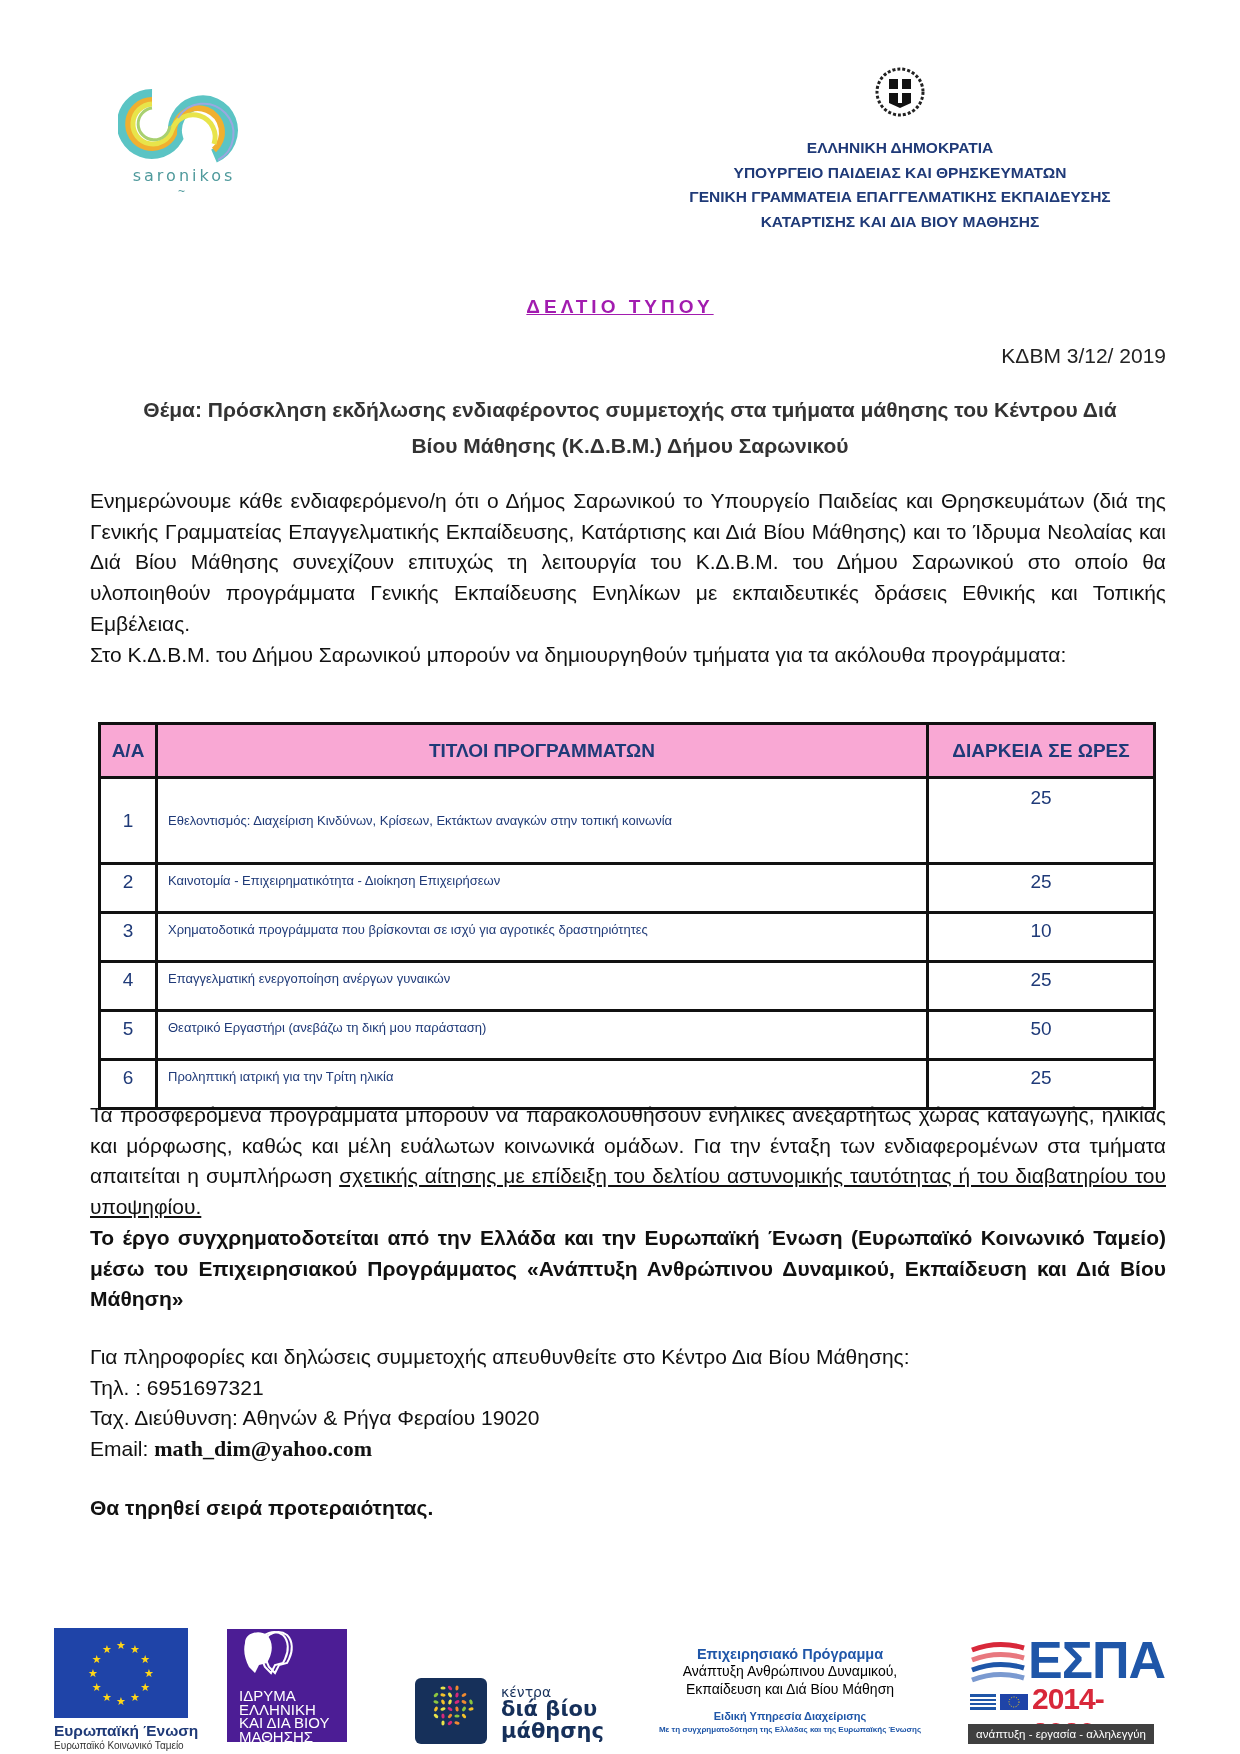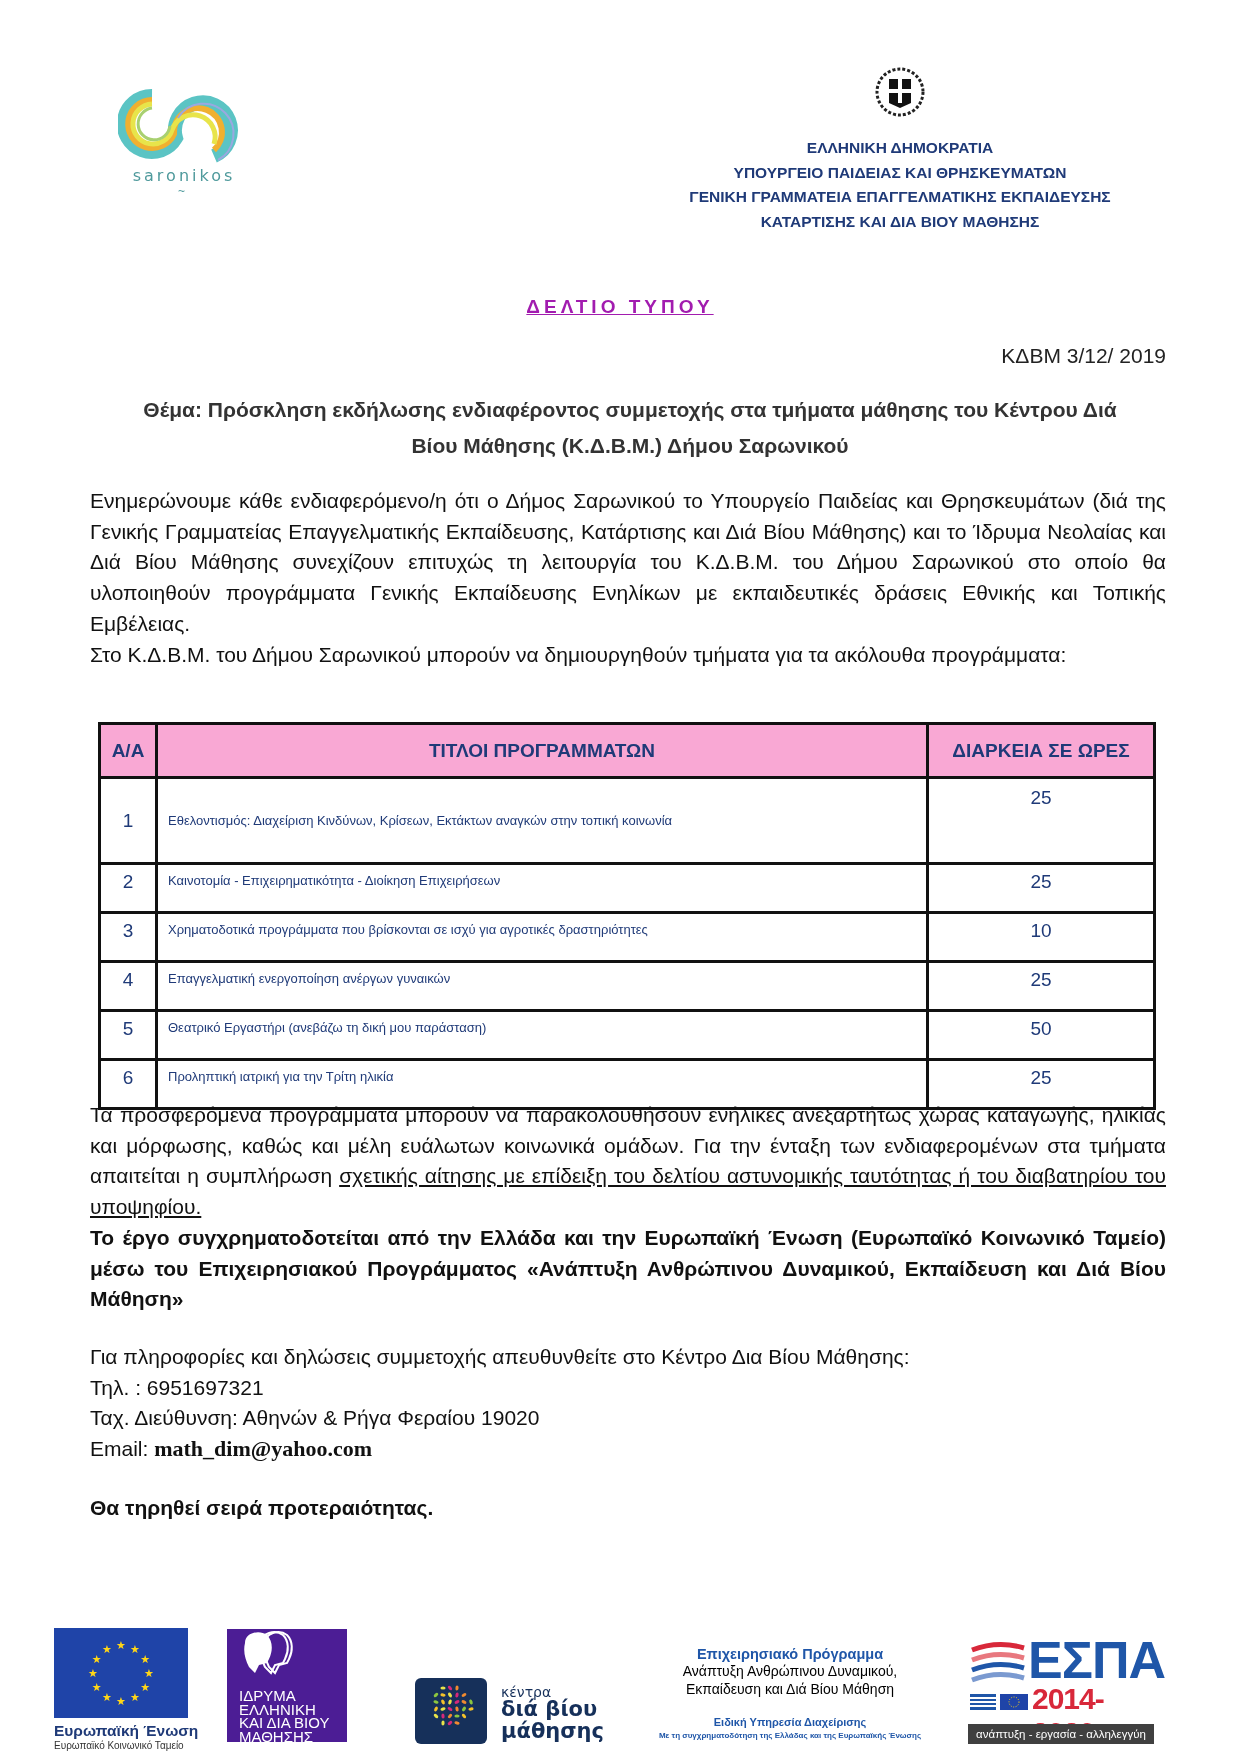--- a/index.html
+++ b/index.html
@@ -65,21 +65,21 @@
   #logo-inedivim .txt { position: absolute; left: 12px; top: 60px; font-size: 15px; line-height: 13.5px; }
 
   #logo-kdvm { left: 415px; top: 1678px; width: 200px; height: 68px; }
   #logo-kdvm .box { position: absolute; left: 0; top: 0; width: 72px; height: 66px; background: #16305a; border-radius: 6px; }
   #logo-kdvm .k1 { position: absolute; left: 86px; top: 6px; font-size: 14px; color: #16305a; font-family: "DejaVu Sans", sans-serif; }
   #logo-kdvm .k2 { position: absolute; left: 86px; top: 20px; font-size: 21px; color: #16305a; font-weight: bold; line-height: 22px; font-family: "DejaVu Sans", sans-serif; }
 
   #logo-op { left: 645px; top: 1646px; width: 290px; text-align: center; }
   #logo-op .l1 { color: #1f56a8; font-weight: bold; font-size: 14.5px; text-align: center; }
   #logo-op .l2 { color: #000000; font-weight: normal; font-size: 14px; line-height: 18px; }
-  #logo-op .l3 { color: #1f56a8; font-weight: bold; font-size: 11px; margin-top: 18px; }
+  #logo-op .l3 { color: #1f56a8; font-weight: bold; font-size: 11px; margin-top: 12px; }
   #logo-op .l4 { color: #1f56a8; font-weight: bold; font-size: 8px; margin-top: 3px; white-space: nowrap; }
 
   #logo-espa { left: 968px; top: 1636px; width: 186px; height: 110px; }
   #logo-espa .espa { position: absolute; left: 60px; top: -6px; font-size: 52px; font-weight: bold; color: #1f56a8; letter-spacing: -1px; }
   #logo-espa .years { position: absolute; left: 64px; top: 46px; font-size: 30px; font-weight: bold; color: #d8283a; letter-spacing: -1px; }
   #logo-espa .slogan { position: absolute; left: 0; top: 88px; width: 186px; height: 20px; background: #404040; color: #fff;
     font-size: 11.5px; text-align: center; line-height: 20px; white-space: nowrap; }
 </style>
 </head>
 <body>

